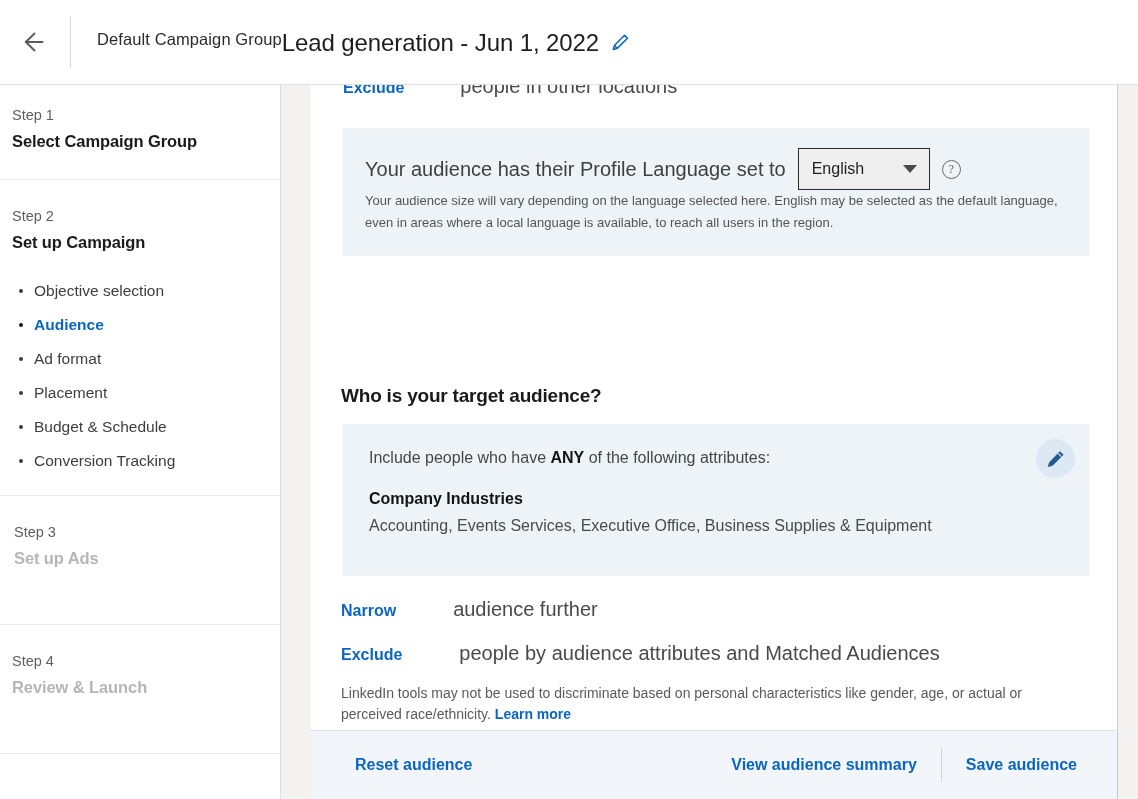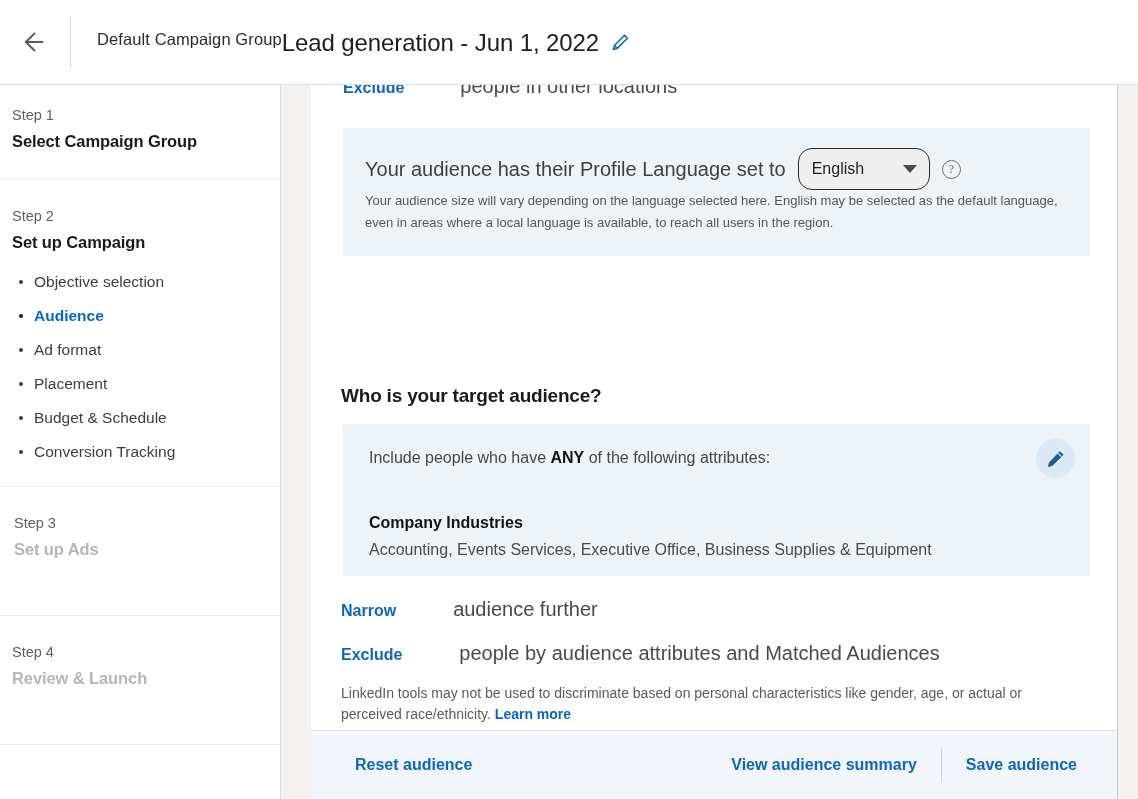--- a/index.html
+++ b/index.html
@@ -53,21 +53,21 @@
   .step-block.s1 { padding-top: 20px; padding-bottom: 26px; }
   .step-block.s2 { padding-top: 26px; padding-bottom: 22px; }
   .step-block.s3 { padding-top: 26px; padding-bottom: 54px; padding-left: 14px; }
   .step-block.s4 { padding-top: 26px; padding-bottom: 54px; }
   .step-label { font-size: 14.5px; color: #5f5f5f; line-height: 21px; }
   .step-title {
     font-size: 16.5px; font-weight: bold; color: #1a1a1a;
     line-height: 24px; margin-top: 3px; letter-spacing: -0.1px;
   }
   .step-title.disabled { color: #b6b6b6; font-weight: bold; }
-  .substeps { list-style: none; margin-top: 18px; }
+  .substeps { list-style: none; margin-top: 27px; }
   .substeps li {
     font-size: 15.5px; color: #3d3d3d; line-height: 20px;
     padding: 0 0 0 22px; margin-bottom: 14px; position: relative; cursor: pointer;
   }
   .substeps li:last-child { margin-bottom: 2px; }
   .substeps li::before {
     content: ""; position: absolute; left: 7px; top: 8px;
     width: 4px; height: 4px; border-radius: 50%; background: #3d3d3d;
   }
   .substeps li.active { color: #0a66c2; font-weight: bold; }
@@ -97,21 +97,21 @@
     width: 747px;
     background: #eef3f8;
     padding: 20px 22px 22px 22px;
   }
   .lang-line { display: flex; align-items: center; gap: 12px; }
   .lang-text { font-size: 20px; color: #3f3f3f; }
   .lang-select {
     width: 132px; height: 42px;
     background: #efefef;
     border: 1px solid #2b2b2b;
-    border-radius: 14px;
+    border-radius: 0;
     display: flex; align-items: center; justify-content: space-between;
     padding: 0 12px 0 13px; cursor: pointer;
   }
   .lang-select-value { font-size: 16px; color: #1f1f1f; }
   .caret-down {
     width: 0; height: 0;
     border-left: 7px solid transparent; border-right: 7px solid transparent;
     border-top: 8px solid #4a4a4a;
   }
   .help-icon {
@@ -133,21 +133,21 @@
 
   .audience-card {
     position: absolute; top: 339px; left: 32px;
     width: 747px; height: 152px;
     background: #eef3f8;
     padding: 25px 26px;
   }
   .audience-include { font-size: 16px; color: #464646; }
   .audience-include b { color: #141414; font-weight: bold; }
   .audience-attr-title {
-    margin-top: 47px; font-size: 16px; font-weight: bold; color: #141414;
+    margin-top: 23px; font-size: 16px; font-weight: bold; color: #141414;
   }
   .audience-attr-values { margin-top: 9px; font-size: 16px; color: #4a4a4a; }
   .edit-circle-btn {
     position: absolute; top: 15px; right: 15px;
     width: 39px; height: 39px; border-radius: 50%;
     background: #dce8f4;
     display: flex; align-items: center; justify-content: center;
     border: none; cursor: pointer;
   }
 

